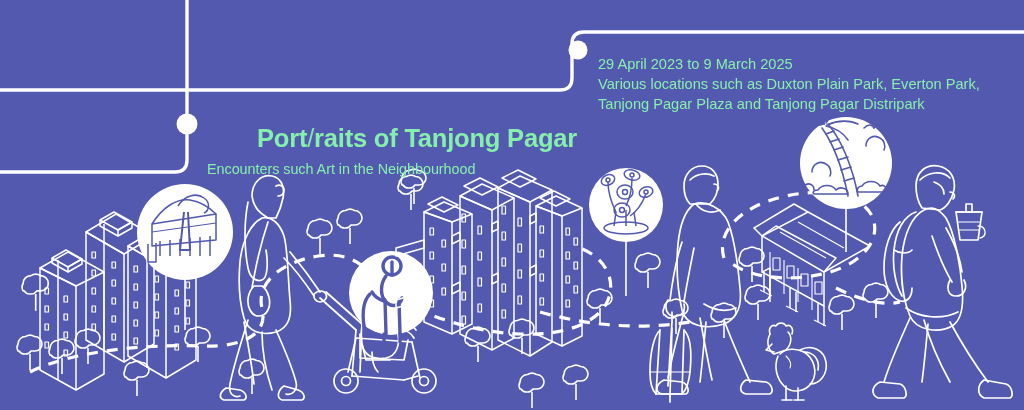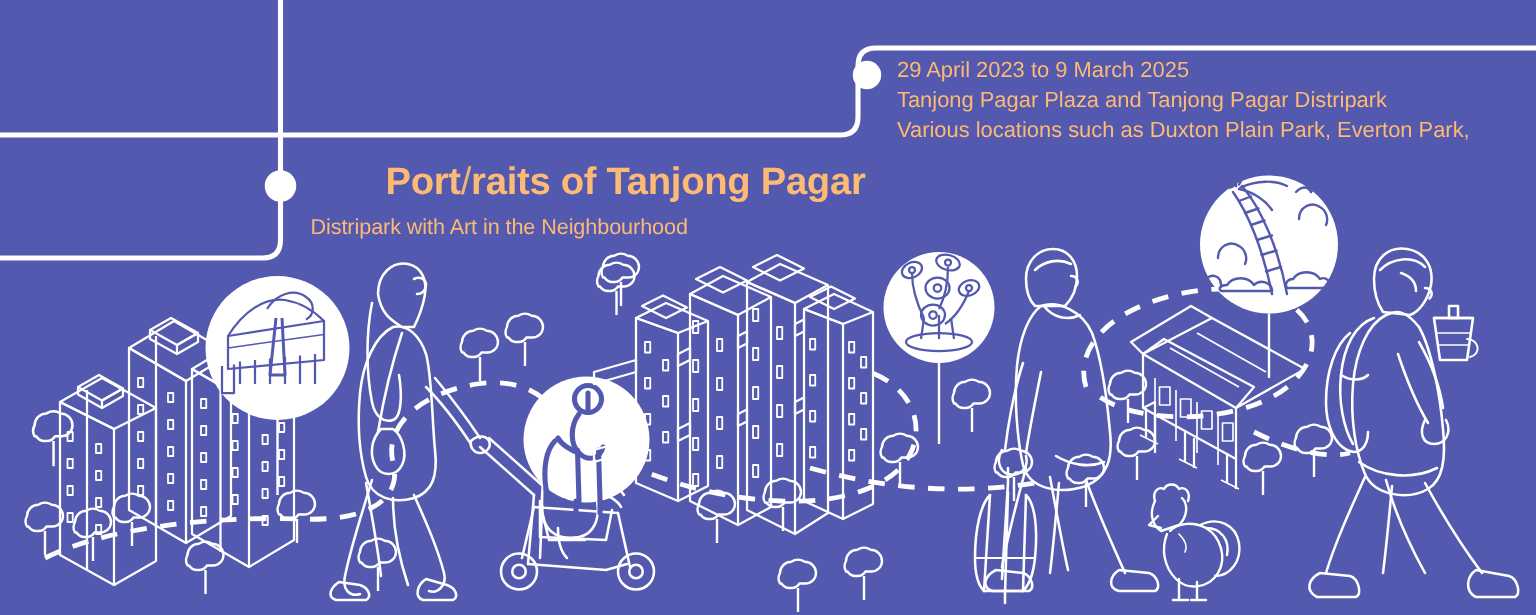--- a/index.html
+++ b/index.html
@@ -15,21 +15,21 @@
   }
 
   #art{
     position:absolute;
     left:0; top:0;
     width:1024px;
     height:410px;
   }
 
   
-  .txtblock{position:absolute; color:#fdba74;}
+  .txtblock{position:absolute; color:#86efac;margin-top:17px;}
 
   #title-block{ left:207px; top:108px; width:420px; }
   #main-title{
     font-size:25.5px;
     font-weight:bold;
     letter-spacing:-0.2px;
     line-height:1.05;
     margin:0;
     white-space:nowrap;
     text-align:center;
@@ -549,24 +549,24 @@
       <path d="M924,320 C930,342 940,364 950,382"></path>
 
       <path d="M880,382 C872,386 870,394 878,398 L904,398 C908,396 906,386 900,384 Z"></path>
       <path d="M984,380 C978,384 976,394 984,398 L1010,398 C1014,396 1012,386 1006,384 Z"></path>
     </g>
 
   </svg>
 
   <div id="title-block" class="txtblock">
     <div id="main-title"><span>Port</span><span class="slash">/</span><span>raits of Tanjong Pagar</span></div>
-    <p id="subtitle">Distripark with Art in the Neighbourhood</p>
+    <p id="subtitle">Encounters such Art in the Neighbourhood</p>
   </div>
 
   <div id="info-block" class="txtblock">
     <p id="info-dates">29 April 2023 to 9 March 2025</p>
     <p id="info-locations">
+      <span class="ln">Various locations such as Duxton Plain Park, Everton Park,</span>
       <span class="ln">Tanjong Pagar Plaza and Tanjong Pagar Distripark</span>
-      <span class="ln">Various locations such as Duxton Plain Park, Everton Park,</span>
     </p>
   </div>
 
 </div>
 
 </body></html>

